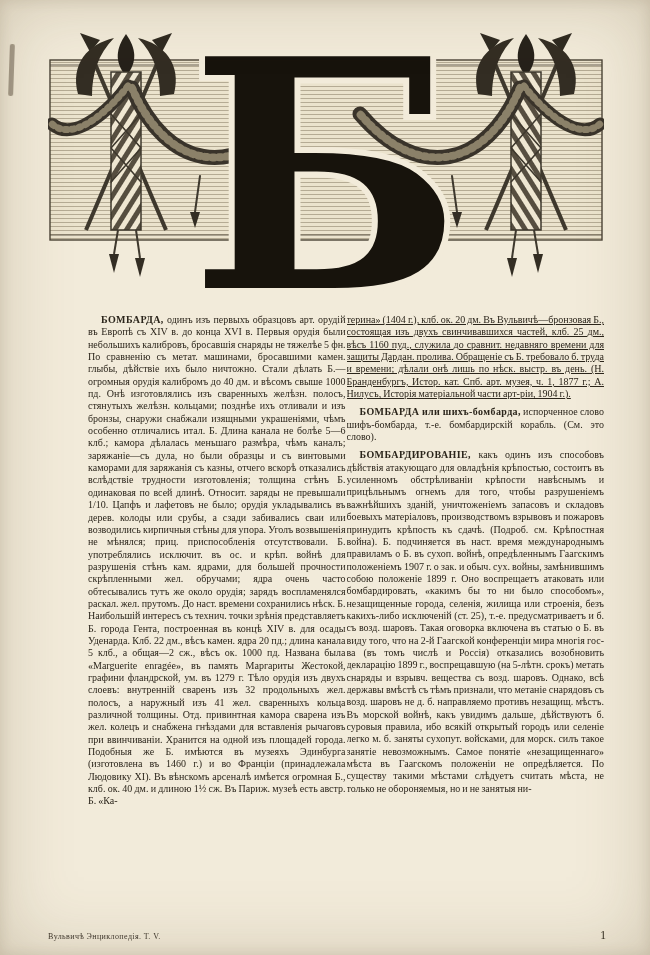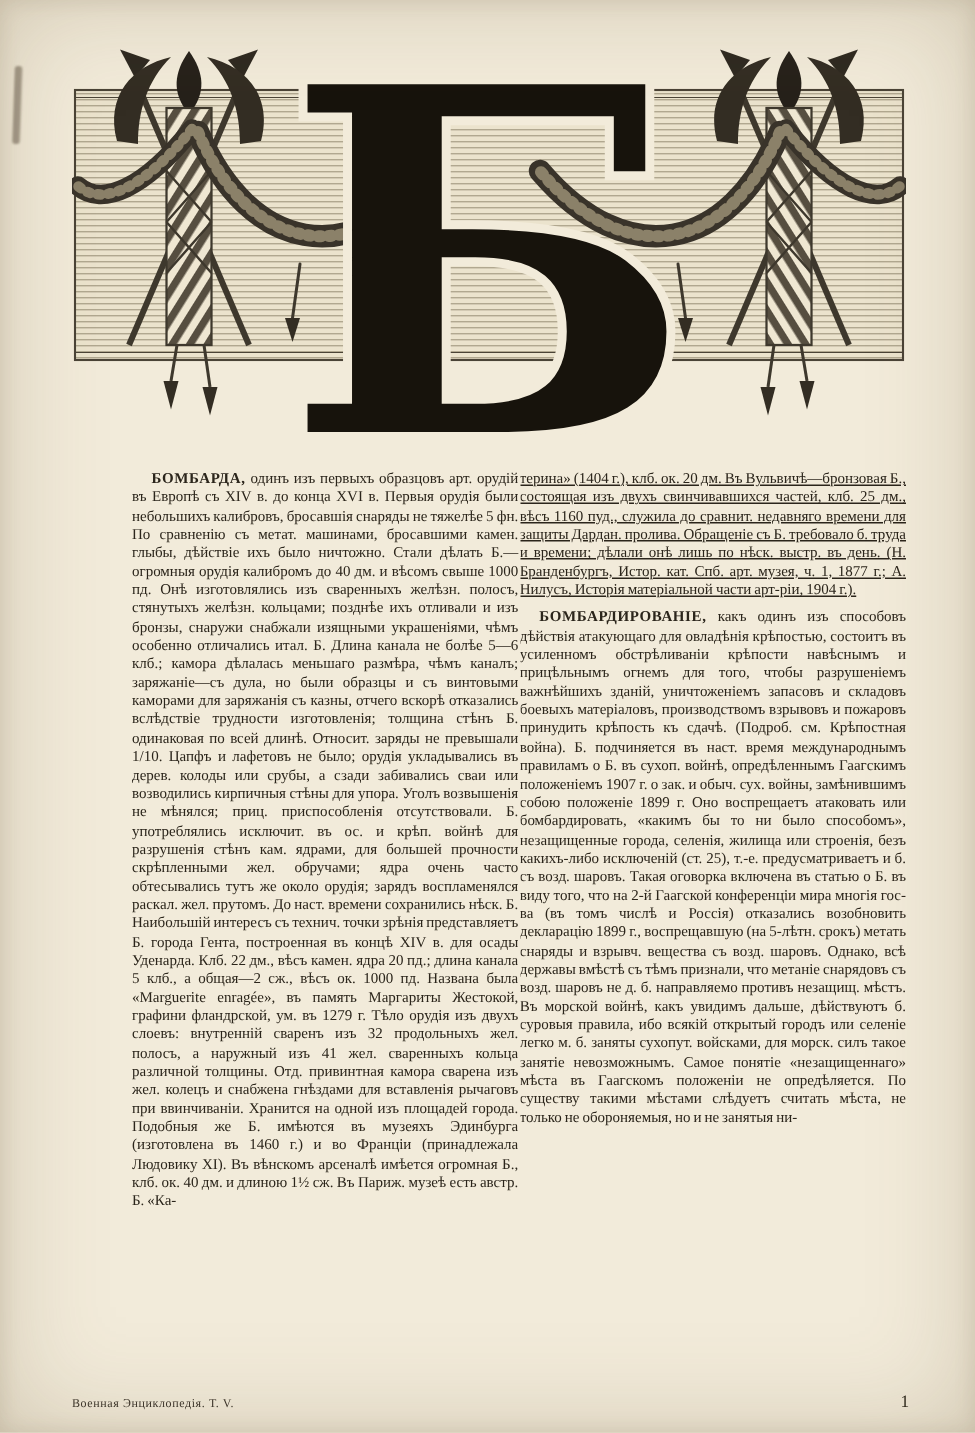--- a/index.html
+++ b/index.html
@@ -94,24 +94,25 @@
 
       <text x="278" y="258" text-anchor="middle" font-family="DejaVu Serif, Liberation Serif, serif" font-weight="bold" font-size="318" fill="#17130c" stroke="#f2ebda" stroke-width="12" style="paint-order:stroke">Б</text>
     </svg>
 
     <div class="columns">
       <div class="column">
         <p class="article"><b class="headword">БОМБАРДА,</b> <span>одинъ изъ первыхъ образцовъ арт. орудій въ Европѣ съ XIV в. до конца XVI в. Первыя орудія были небольшихъ калибровъ, бросавшія снаряды не тяжелѣе 5 фн. По сравненію съ метат. машинами, бросавшими камен. глыбы, дѣйствіе ихъ было ничтожно. Стали дѣлать Б.—огромныя орудія калибромъ до 40 дм. и вѣсомъ свыше 1000 пд. Онѣ изготовлялись изъ сваренныхъ желѣзн. полосъ, стянутыхъ желѣзн. кольцами; позднѣе ихъ отливали и изъ бронзы, снаружи снабжали изящными украшеніями, чѣмъ особенно отличались итал. Б. Длина канала не болѣе 5—6 клб.; камора дѣлалась меньшаго размѣра, чѣмъ каналъ; заряжаніе—съ дула, но были образцы и съ винтовыми каморами для заряжанія съ казны, отчего вскорѣ отказались вслѣдствіе трудности изготовленія; толщина стѣнъ Б. одинаковая по всей длинѣ. Относит. заряды не превышали 1/10. Цапфъ и лафетовъ не было; орудія укладывались въ дерев. колоды или срубы, а сзади забивались сваи или возводились кирпичныя стѣны для упора. Уголъ возвышенія не мѣнялся; приц. приспособленія отсутствовали. Б. употреблялись исключит. въ ос. и крѣп. войнѣ для разрушенія стѣнъ кам. ядрами, для большей прочности скрѣпленными жел. обручами; ядра очень часто обтесывались тутъ же около орудія; зарядъ воспламенялся раскал. жел. прутомъ. До наст. времени сохранились нѣск. Б. Наибольшій интересъ съ технич. точки зрѣнія представляетъ Б. города Гента, построенная въ концѣ XIV в. для осады Уденарда. Клб. 22 дм., вѣсъ камен. ядра 20 пд.; длина канала 5 клб., а общая—2 сж., вѣсъ ок. 1000 пд. Названа была «Marguerite enragée», въ память Маргариты Жестокой, графини фландрской, ум. въ 1279 г. Тѣло орудія изъ двухъ слоевъ: внутренній сваренъ изъ 32 продольныхъ жел. полосъ, а наружный изъ 41 жел. сваренныхъ кольца различной толщины. Отд. привинтная камора сварена изъ жел. колецъ и снабжена гнѣздами для вставленія рычаговъ при ввинчиваніи. Хранится на одной изъ площадей города. Подобныя же Б. имѣются въ музеяхъ Эдинбурга (изготовлена въ 1460 г.) и во Франціи (принадлежала Людовику XI). Въ вѣнскомъ арсеналѣ имѣется огромная Б., клб. ок. 40 дм. и длиною 1½ сж. Въ Париж. музеѣ есть австр. Б. «Ка-</span></p>
       </div>
       <div class="column">
         <p class="article continuation"><span>терина» (1404 г.), клб. ок. 20 дм. Въ Вульвичѣ—бронзовая Б., состоящая изъ двухъ свинчивавшихся частей, клб. 25 дм., вѣсъ 1160 пуд., служила до сравнит. недавняго времени для защиты Дардан. пролива. Обращеніе съ Б. требовало б. труда и времени; дѣлали онѣ лишь по нѣск. выстр. въ день. (Н. Бранденбургъ, Истор. кат. Спб. арт. музея, ч. 1, 1877 г.; А. Нилусъ, Исторія матеріальной части арт-ріи, 1904 г.).</span></p>
+        <p class="article"><b class="headword">БОМБАРДА или шихъ-бомбарда,</b> <span>испорченное слово шифъ-бомбарда, т.-е. бомбардирскій корабль. (См. это слово).</span></p>
         <p class="article"><b class="headword">БОМБАРДИРОВАНІЕ,</b> <span>какъ одинъ изъ способовъ дѣйствія атакующаго для овладѣнія крѣпостью, состоитъ въ усиленномъ обстрѣливаніи крѣпости навѣснымъ и прицѣльнымъ огнемъ для того, чтобы разрушеніемъ важнѣйшихъ зданій, уничтоженіемъ запасовъ и складовъ боевыхъ матеріаловъ, производствомъ взрывовъ и пожаровъ принудить крѣпость къ сдачѣ. (Подроб. см. Крѣпостная война). Б. подчиняется въ наст. время международнымъ правиламъ о Б. въ сухоп. войнѣ, опредѣленнымъ Гаагскимъ положеніемъ 1907 г. о зак. и обыч. сух. войны, замѣнившимъ собою положеніе 1899 г. Оно воспрещаетъ атаковать или бомбардировать, «какимъ бы то ни было способомъ», незащищенные города, селенія, жилища или строенія, безъ какихъ-либо исключеній (ст. 25), т.-е. предусматриваетъ и б. съ возд. шаровъ. Такая оговорка включена въ статью о Б. въ виду того, что на 2-й Гаагской конференціи мира многія гос-ва (въ томъ числѣ и Россія) отказались возобновить декларацію 1899 г., воспрещавшую (на 5-лѣтн. срокъ) метать снаряды и взрывч. вещества съ возд. шаровъ. Однако, всѣ державы вмѣстѣ съ тѣмъ признали, что метаніе снарядовъ съ возд. шаровъ не д. б. направляемо противъ незащищ. мѣстъ. Въ морской войнѣ, какъ увидимъ дальше, дѣйствуютъ б. суровыя правила, ибо всякій открытый городъ или селеніе легко м. б. заняты сухопут. войсками, для морск. силъ такое занятіе невозможнымъ. Самое понятіе «незащищеннаго» мѣста въ Гаагскомъ положеніи не опредѣляется. По существу такими мѣстами слѣдуетъ считать мѣста, не только не обороняемыя, но и не занятыя ни-</span></p>
       </div>
     </div>
   </div>
 
   <div class="footer">
-    <span class="footer-left">Военная Энциклопедія. Т. V.</span>
+    <span class="footer-left">Вульвичѣ Энциклопедія. Т. V.</span>
     <span class="footer-right">1</span>
   </div>
 
   <div class="vignette"></div>
 </div>
 
 </body></html>

